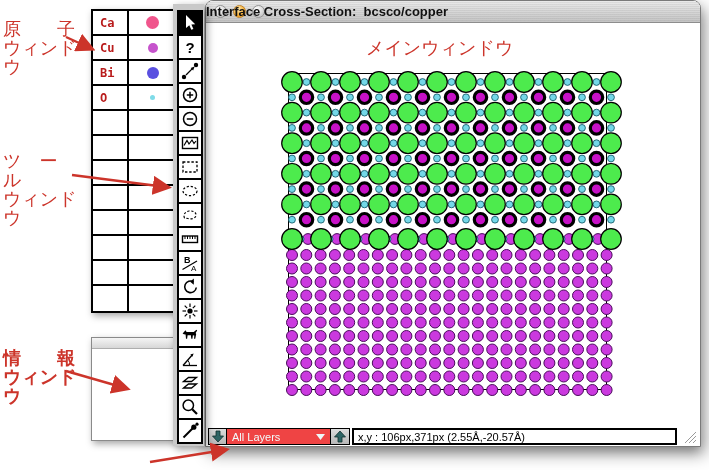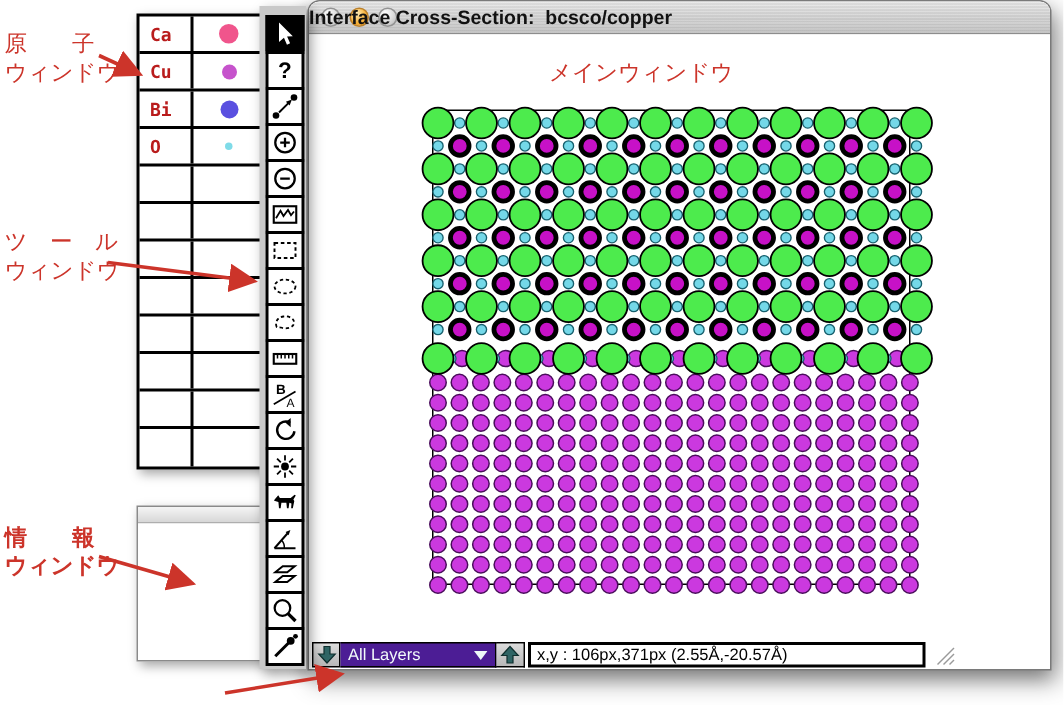--- a/index.html
+++ b/index.html
@@ -19,36 +19,36 @@
   .lights { position:absolute; left:8px; top:4px; display:flex; gap:6px; }
   .light { width:13px; height:13px; border-radius:50%; display:inline-block; }
   .light.grey { background:radial-gradient(circle at 35% 28%, #ffffff, #d9d9d9 55%, #b3b3b3); border:1px solid #939393; }
   .light.amber { background:radial-gradient(circle at 35% 28%, #ffeebb, #f7b33c 55%, #e88f17); border:1px solid #bc812b; }
   .title { position:absolute; left:0; right:0; top:3px; text-align:left;
     font-size:13px; font-weight:600; color:#111; white-space:pre; }
 
   .win-content { position:absolute; left:0; top:22px; right:0; bottom:0; background:#fff; }
 
   .main-label { position:absolute; left:160px; top:16px; font-size:15px; }
-  .ann { color:var(--ann,#c33); line-height:19px; font-size:15px; }
+  .ann { color:var(--ann,#c33); line-height:19px; font-size:18px; }
 
   
   .crystal-frame { position:absolute; left:82px; top:50px; width:319px; height:317px;
     border:1px solid #000; }
   #crystal-svg { overflow:visible; display:block; }
 
   
   .layer-bar { position:absolute; left:2px; top:405px; height:18px; width:492px; display:flex; align-items:stretch; }
   .layer-btn { width:19px; height:17px; border:1px solid #000; background:linear-gradient(#dcdcdc,#b8b8b8);
     display:flex; align-items:center; justify-content:center; padding:0; }
-  .layer-dropdown { width:104px; height:17px; background:#4c1d95; border:1px solid #000; border-left:none;
+  .layer-dropdown { width:104px; height:17px; background:#ef4444; border:1px solid #000; border-left:none;
     color:#f2fbfb; font-size:11px; display:flex; align-items:center; padding:0 5px; }
   .layer-dropdown .dd-label { flex:1; white-space:nowrap; }
   .layer-up { border-left:none; }
-  .status-field { margin-left:2px; width:265px; height:17px; border:2px solid #000; background:#fff;
+  .status-field { margin-left:2px; width:325px; height:17px; border:2px solid #000; background:#fff;
     font-size:11px; color:#000; display:flex; align-items:center; padding:0 4px; white-space:nowrap; overflow:hidden; }
   .grip { margin-left:2px; width:20px; height:17px; display:flex; align-items:center; justify-content:center; }
 
   
   .atom-window { position:absolute; left:91px; top:9px; width:87px;
     border:2px solid #000; background:#fff; box-shadow:2px 3px 7px rgba(0,0,0,.35); }
   .atom-row { display:flex; height:25px; border-bottom:2px solid #000; }
   .atom-row:last-child { border-bottom:none; }
   .atom-sym { width:36px; border-right:2px solid #000; display:flex; align-items:center; padding-left:7px;
     font-family:"DejaVu Sans Mono", monospace; font-weight:bold; font-size:12px; color:#b91c1c; }

